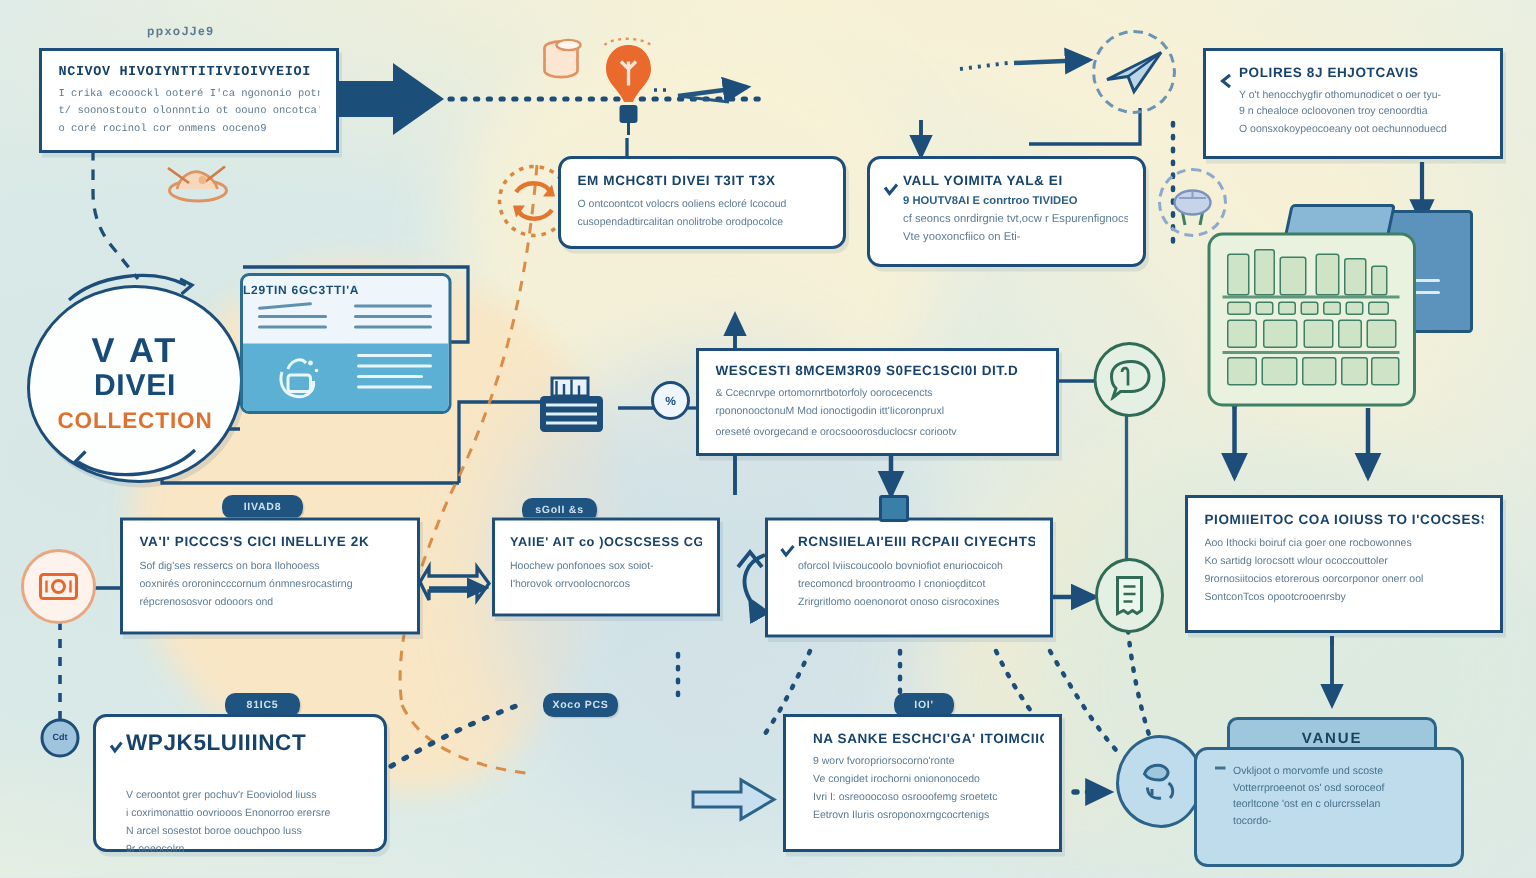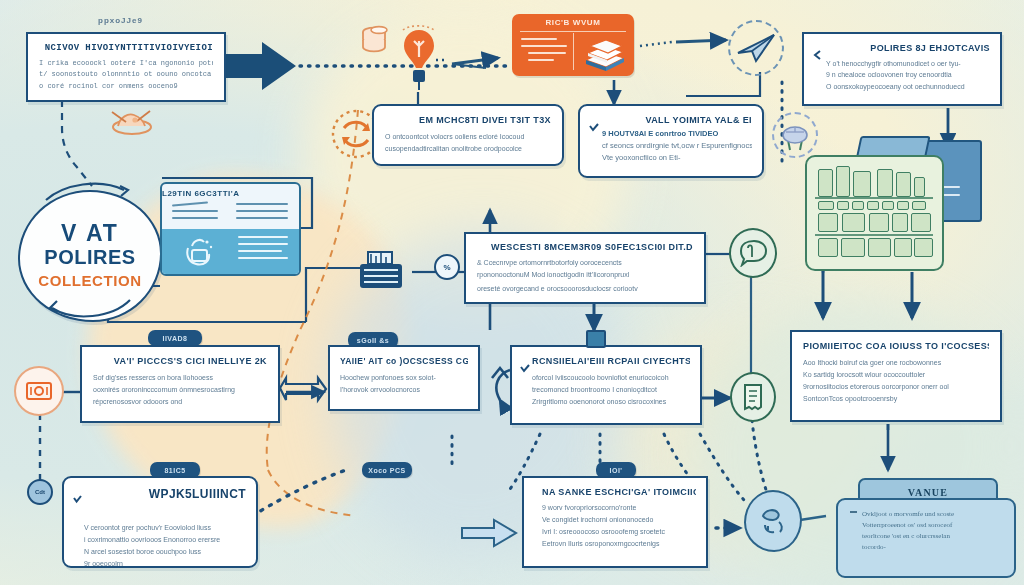--- a/index.html
+++ b/index.html
@@ -54,21 +54,21 @@
   .card.rounded{border-radius:9px;}
   .card-title{
     font-weight:bold;color:#17436b;
     letter-spacing:.4px;
     white-space:nowrap;overflow:hidden;
   }
   .card-body{color:#5d7b93;}
   .card-body div{white-space:nowrap;overflow:hidden;}
 
   
-  .fuzzy{filter:blur(.35px);text-align:right;}
+  .fuzzy{filter:blur(.35px);}
   .fuzzy-s{filter:blur(.5px);}
 
   
   .pill{
     position:absolute;background:#1f5380;color:#cfe2f0;
     border-radius:7px;font-size:7px;font-weight:bold;
     display:flex;align-items:center;justify-content:center;
     letter-spacing:.5px;
     box-shadow:1px 1px 0 rgba(0,0,0,.10);
   }
@@ -127,21 +127,21 @@
     background:#5b93bd;border:2px solid #21567f;border-radius:3px;
   }
   #folder .fline{position:absolute;height:2px;background:#dceaf4;border-radius:1px;}
   #folder .tab{
     position:absolute;left:-36px;top:-6px;width:66px;height:58px;
     background:#89b8d6;border:2px solid #21567f;
     transform:skewX(-12deg);border-radius:3px;
   }
 
   
-  #value-stack{position:absolute;left:836px;top:478px;width:148px;height:100px;font-family:Liberation Serif, serif;}
+  #value-stack{position:absolute;left:796px;top:478px;width:148px;height:100px;}
   #value-stack .cap{
     position:absolute;left:22px;top:0;width:136px;height:24px;
     background:#9ec6dd;border:2px solid #2b6389;border-radius:7px 7px 0 0;
     display:flex;align-items:center;justify-content:center;
     font-size:10px;font-weight:bold;color:#18435f;letter-spacing:1.2px;
   }
   #value-stack .body{
     position:absolute;left:0;top:20px;width:180px;height:80px;
     background:#bfdcec;border:2px solid #2b6389;border-radius:9px;
     box-sizing:border-box;padding:9px 10px 0 12px;
@@ -285,21 +285,21 @@
       <ellipse cx="28" cy="27" rx="19" ry="7" fill="none" stroke="#e0935f" stroke-width="2"></ellipse>
       <path d="M14,26 C16,17 24,13 30,15 C36,17 40,22 41,26" fill="#f7d7bd" stroke="#e0935f" stroke-width="1.8"></path>
       <path d="M8,12 L22,22" stroke="#cf7c48" stroke-width="1.8" fill="none"></path>
       <path d="M46,11 L33,21" stroke="#cf7c48" stroke-width="1.8" fill="none"></path>
       <circle cx="31" cy="20" r="2.6" fill="#f1b487"></circle>
     </svg>
   </div>
 
   <div id="vat-circle">
     <div class="l1">V AT</div>
-    <div class="l2">POLIRES</div>
+    <div class="l2">DIVEI</div>
     <div class="l3">COLLECTION</div>
   </div>
 
   <svg class="svg-layer" style="pointer-events:none">
     <path d="M46,200 C64,184 100,178 124,190" stroke="#1d4e7a" stroke-width="2.2" fill="none"></path>
     <path d="M120,186 L128,190 L121,196" stroke="#1d4e7a" stroke-width="2.2" fill="none"></path>
     <path d="M130,300 C112,318 74,322 52,308" stroke="#1d4e7a" stroke-width="2.2" fill="none"></path>
     <path d="M58,312 L50,308 L57,301" stroke="#1d4e7a" stroke-width="2.2" fill="none"></path>
   </svg>
 
@@ -351,39 +351,20 @@
   <div class="inode" style="left:328px;top:106px;width:56px;height:56px;">
     <svg width="56" height="56" viewBox="0 0 56 56">
       <circle cx="28" cy="28" r="23" fill="none" stroke="#d9873f" stroke-width="2.4" stroke-dasharray="3 4"></circle>
       <path d="M16,22 C22,14 36,14 40,24" stroke="#e2762f" stroke-width="3" fill="none"></path>
       <path d="M40,17 L42,25 L34,25 Z" fill="#e2762f"></path>
       <path d="M40,34 C34,42 20,42 16,32" stroke="#e2762f" stroke-width="3" fill="none"></path>
       <path d="M16,39 L14,31 L22,31 Z" fill="#e2762f"></path>
     </svg>
   </div>
 
-  <div id="orange-banner">
-    <div class="ob-title fuzzy">RIC'B WVUM</div>
-    <div class="ob-rule"></div>
-    <div class="ob-div"></div>
-    <div class="ob-line" style="left:9px;top:24px;width:36px;"></div>
-    <div class="ob-line" style="left:9px;top:31px;width:46px;"></div>
-    <div class="ob-line" style="left:16px;top:38px;width:38px;"></div>
-    <div class="ob-line" style="left:16px;top:45px;width:26px;"></div>
-    <div style="position:absolute;left:68px;top:21px;">
-      <svg width="50" height="38" viewBox="0 0 50 38">
-        <path d="M6,25 L24,17 L44,23 L26,32 Z" fill="#fdfdfd" stroke="#e9662a" stroke-width="1.2"></path>
-        <path d="M6,25 L6,29 L26,36 L26,32 Z" fill="#2e6d9e"></path>
-        <path d="M26,32 L26,36 L44,27 L44,23 Z" fill="#3e83b8"></path>
-        <path d="M8,18 L25,11 L43,17 L27,25 Z" fill="#ffffff" stroke="#e9662a" stroke-width="1.2"></path>
-        <path d="M8,18 L8,21 L27,28 L27,25 Z" fill="#f2f2f2"></path>
-        <path d="M10,11 L26,5 L42,11 L28,18 Z" fill="#fbfbfb" stroke="#e9662a" stroke-width="1.2"></path>
-      </svg>
-    </div>
-  </div>
 
   <div class="inode" style="left:728px;top:20px;width:56px;height:56px;border:2.2px dashed #6b93b5;">
     <svg width="44" height="34" viewBox="0 0 44 34">
       <path d="M4,22 L40,4 L22,30 L18,20 Z" fill="#bcd6e8" stroke="#1d4e7a" stroke-width="2"></path>
       <path d="M18,20 L40,4" stroke="#1d4e7a" stroke-width="1.6" fill="none"></path>
     </svg>
   </div>
 
   <div class="card rounded" style="left:372px;top:104px;width:192px;height:62px;padding:9px 11px 0 11px;">
     <div class="card-title fuzzy" style="font-size:9px;margin-bottom:6px;">EM MCHC8TI DIVEI T3IT T3X</div>
@@ -559,21 +540,21 @@
       <div>SontconTcos opootcrooenrsby</div>
     </div>
   </div>
 
   <div class="card rounded" style="left:62px;top:476px;width:196px;height:92px;padding:9px 10px 0 20px;">
     <div style="position:absolute;left:9px;top:12px;">
       <svg width="9" height="9" viewBox="0 0 9 9">
           <path d="M1,3 L3.6,6.6 L8,1" stroke="#1d4e7a" stroke-width="2" fill="none"></path>
         </svg>
     </div>
-    <div class="card-title fuzzy" style="font-size:12px;margin-bottom:21px;">WPJK5LUIIINCT</div>
+    <div class="card-title fuzzy" style="font-size:15px;margin-bottom:21px;">WPJK5LUIIINCT</div>
     <div class="card-body fuzzy-s" style="font-size:7px;line-height:1.72;">
       <div>V  ceroontot grer pochuv'r Eooviolod liuss</div>
       <div>i  coxrimonattio oovriooos Enonorroo erersre</div>
       <div>N  arcel sosestot boroe oouchpoo luss</div>
       <div>9r ooeocolrn</div>
     </div>
   </div>
 
 
   <div class="card" style="left:522px;top:476px;width:186px;height:92px;padding:9px 10px 0 18px;">

